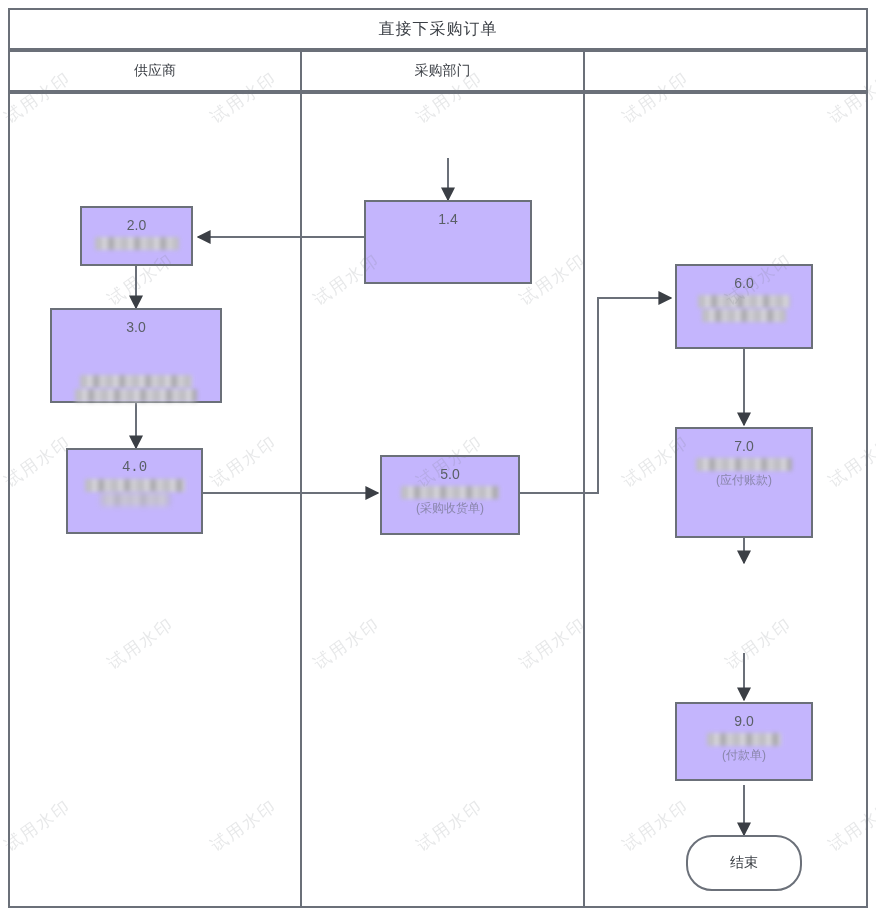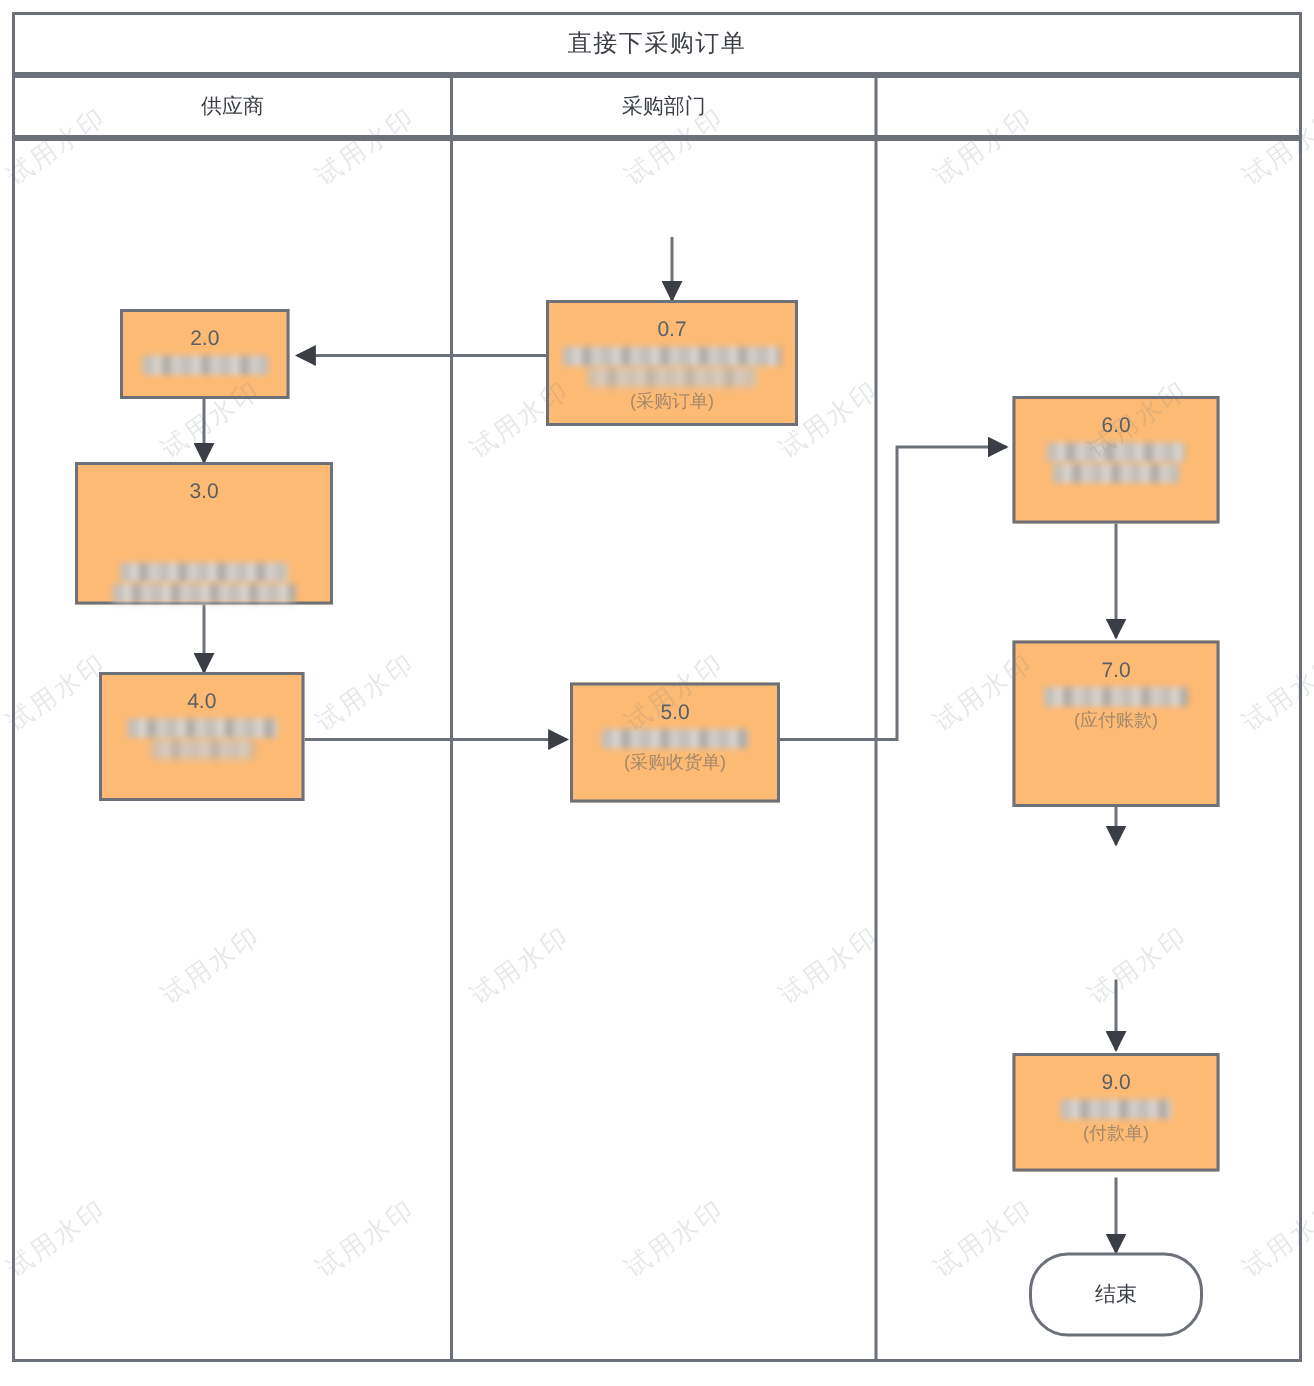--- a/index.html
+++ b/index.html
@@ -77,21 +77,21 @@
     height: 858px;
     background: #6b7079;
     z-index: 5;
   }
 
   
   .node {
     position: absolute;
     box-sizing: border-box;
     border: 2px solid #6b7079;
-    background: #fdba74;
+    background: #c4b5fd;
     z-index: 20;
     display: flex;
     flex-direction: column;
     align-items: center;
     justify-content: flex-start;
     padding-top: 9px;
   }
   .node .num {
     font-size: 14px;
     color: #5a5f66;
@@ -204,44 +204,39 @@
       <path d="M 744 785 L 744 835"></path>
     </g>
   </svg>
 
 
   <div class="terminator" style="left:686px; top:835px; width:116px; height:56px;">
     <span>结束</span>
   </div>
 
   <div class="node" style="left:364px; top:200px; width:168px; height:84px;">
-    <div class="num">0.7</div>
-    <div class="redacted-wrap">
-      <div class="redacted" style="width:146px;"></div>
-      <div class="redacted soft" style="width:112px;"></div>
-      <div class="sub-line">(采购订单)</div>
-    </div>
+    <div class="num">1.4</div>
   </div>
 
   <div class="node" style="left:80px; top:206px; width:113px; height:60px;">
     <div class="num">2.0</div>
     <div class="redacted-wrap">
       <div class="redacted" style="width:84px;"></div>
     </div>
   </div>
 
   <div class="node" style="left:50px; top:308px; width:172px; height:95px;gap:36px;">
     <div class="num">3.0</div>
     <div class="redacted-wrap">
       <div class="redacted" style="width:112px;"></div>
       <div class="redacted" style="width:122px;"></div>
     </div>
   </div>
 
-  <div class="node" style="left:66px; top:448px; width:137px; height:86px;">
+  <div class="node" style="left:66px; top:448px; width:137px; height:86px;font-family:Liberation Mono, monospace;">
     <div class="num">4.0</div>
     <div class="redacted-wrap">
       <div class="redacted" style="width:100px;"></div>
       <div class="redacted soft" style="width:68px;"></div>
     </div>
   </div>
 
   <div class="node" style="left:380px; top:455px; width:140px; height:80px;">
     <div class="num">5.0</div>
     <div class="redacted-wrap">

